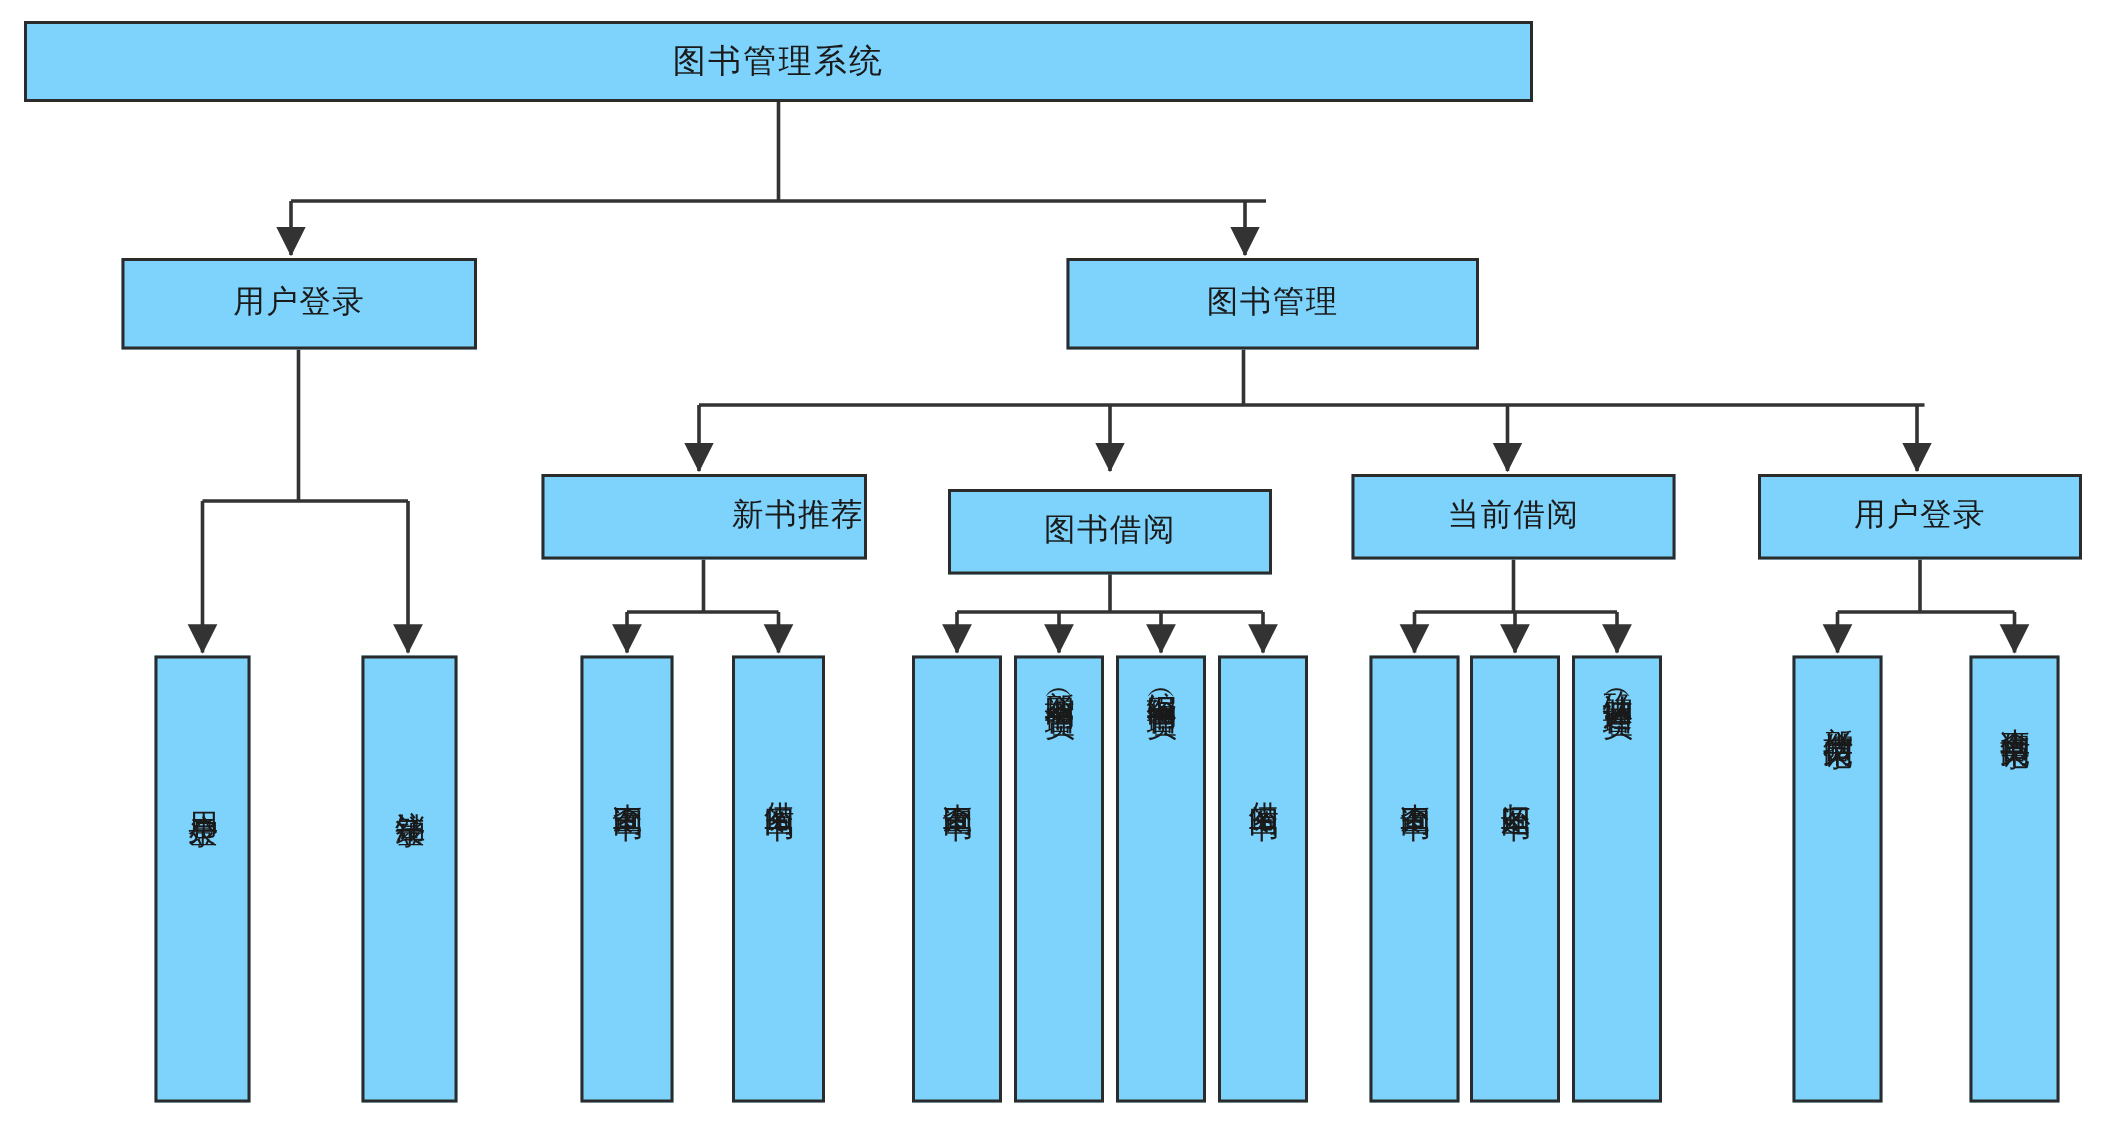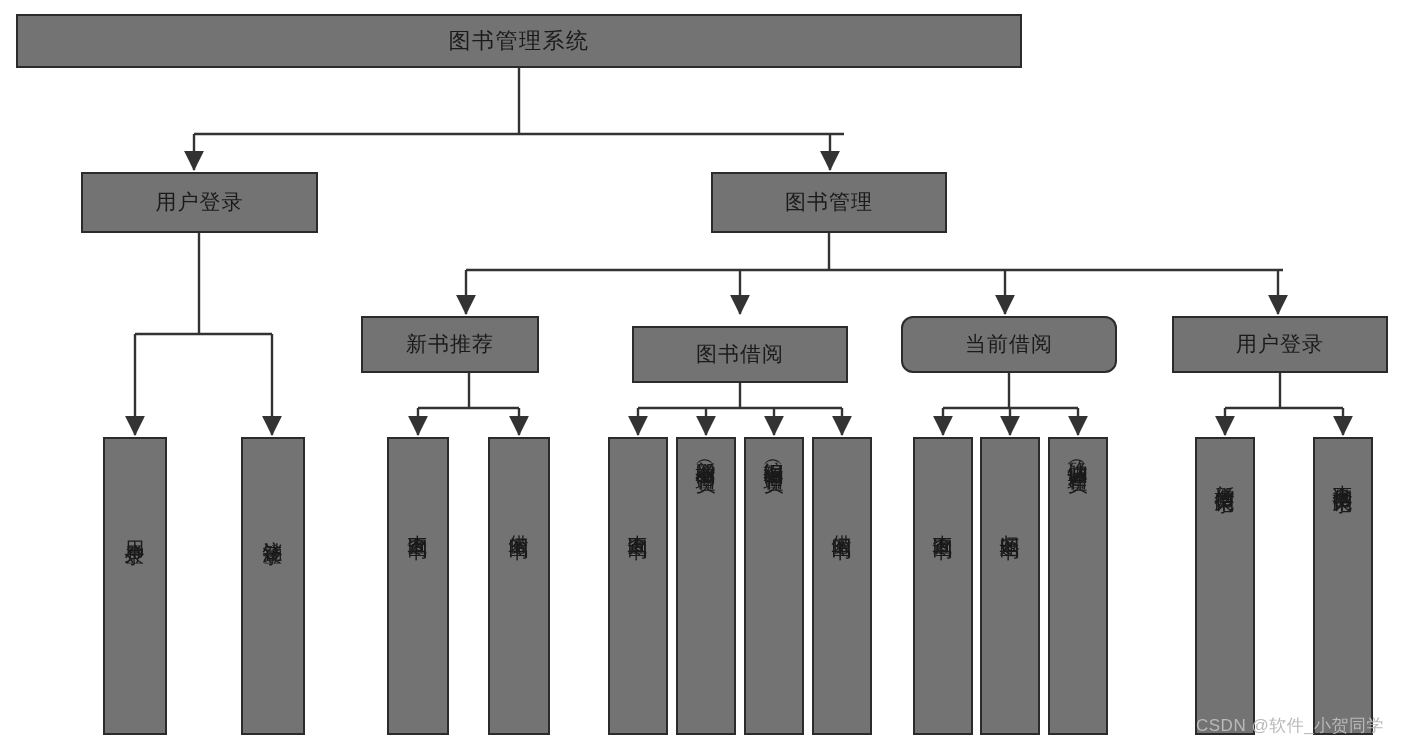--- a/index.html
+++ b/index.html
@@ -22,21 +22,21 @@
     position: absolute;
     left: 0;
     top: 0;
     width: 1405px;
     height: 747px;
     pointer-events: none;
   }
   .node {
     position: absolute;
     box-sizing: border-box;
-    background: #737373;
+    background: #7dd3fc;
     border: 2px solid #2b2b2b;
     display: flex;
     align-items: center;
     justify-content: center;
     color: #1a1a1a;
   }
   .node .lbl {
     display: block;
     text-align: center;
     line-height: 1.18;
@@ -129,33 +129,33 @@
   </svg>
 
   <div class="node horiz root" style="left:16px; top:14px; width:1006px; height:54px;">
     <span class="lbl">图书管理系统</span>
   </div>
 
   <div class="node horiz" style="left:81px; top:172px; width:237px; height:61px;">
     <span class="lbl">用户登录</span>
   </div>
 
-  <div class="node horiz" style="left:711px; top:172px; width:236px; height:61px;">
+  <div class="node horiz" style="left:711px; top:172px; width:275px; height:61px;">
     <span class="lbl">图书管理</span>
   </div>
 
-  <div class="node horiz" style="left:361px; top:316px; width:178px; height:57px;">
+  <div class="node horiz" style="left:361px; top:316px; width:217px; height:57px;justify-content:flex-end;">
     <span class="lbl">新书推荐</span>
   </div>
 
   <div class="node horiz" style="left:632px; top:326px; width:216px; height:57px;">
     <span class="lbl">图书借阅</span>
   </div>
 
-  <div class="node horiz" style="left:901px; top:316px; width:216px; height:57px;border-radius:12px;">
+  <div class="node horiz" style="left:901px; top:316px; width:216px; height:57px;">
     <span class="lbl">当前借阅</span>
   </div>
 
   <div class="node horiz" style="left:1172px; top:316px; width:216px; height:57px;">
     <span class="lbl">用户登录</span>
   </div>
 
   <div class="node vert" style="left:103px; top:437px; width:64px; height:298px; padding-top:86px;">
     <span class="lbl">用户登录</span>
   </div>
@@ -201,15 +201,14 @@
   </div>
 
   <div class="node vert" style="left:1195px; top:437px; width:60px; height:298px; padding-top:30px;">
     <span class="lbl">新增借阅记录</span>
   </div>
 
   <div class="node vert" style="left:1313px; top:437px; width:60px; height:298px; padding-top:30px;">
     <span class="lbl">查询借阅记录</span>
   </div>
 
-  <div class="watermark" style="left:1196px; top:714px;">CSDN @软件_小贺同学</div>
 
 </div>
 
 </body></html>

